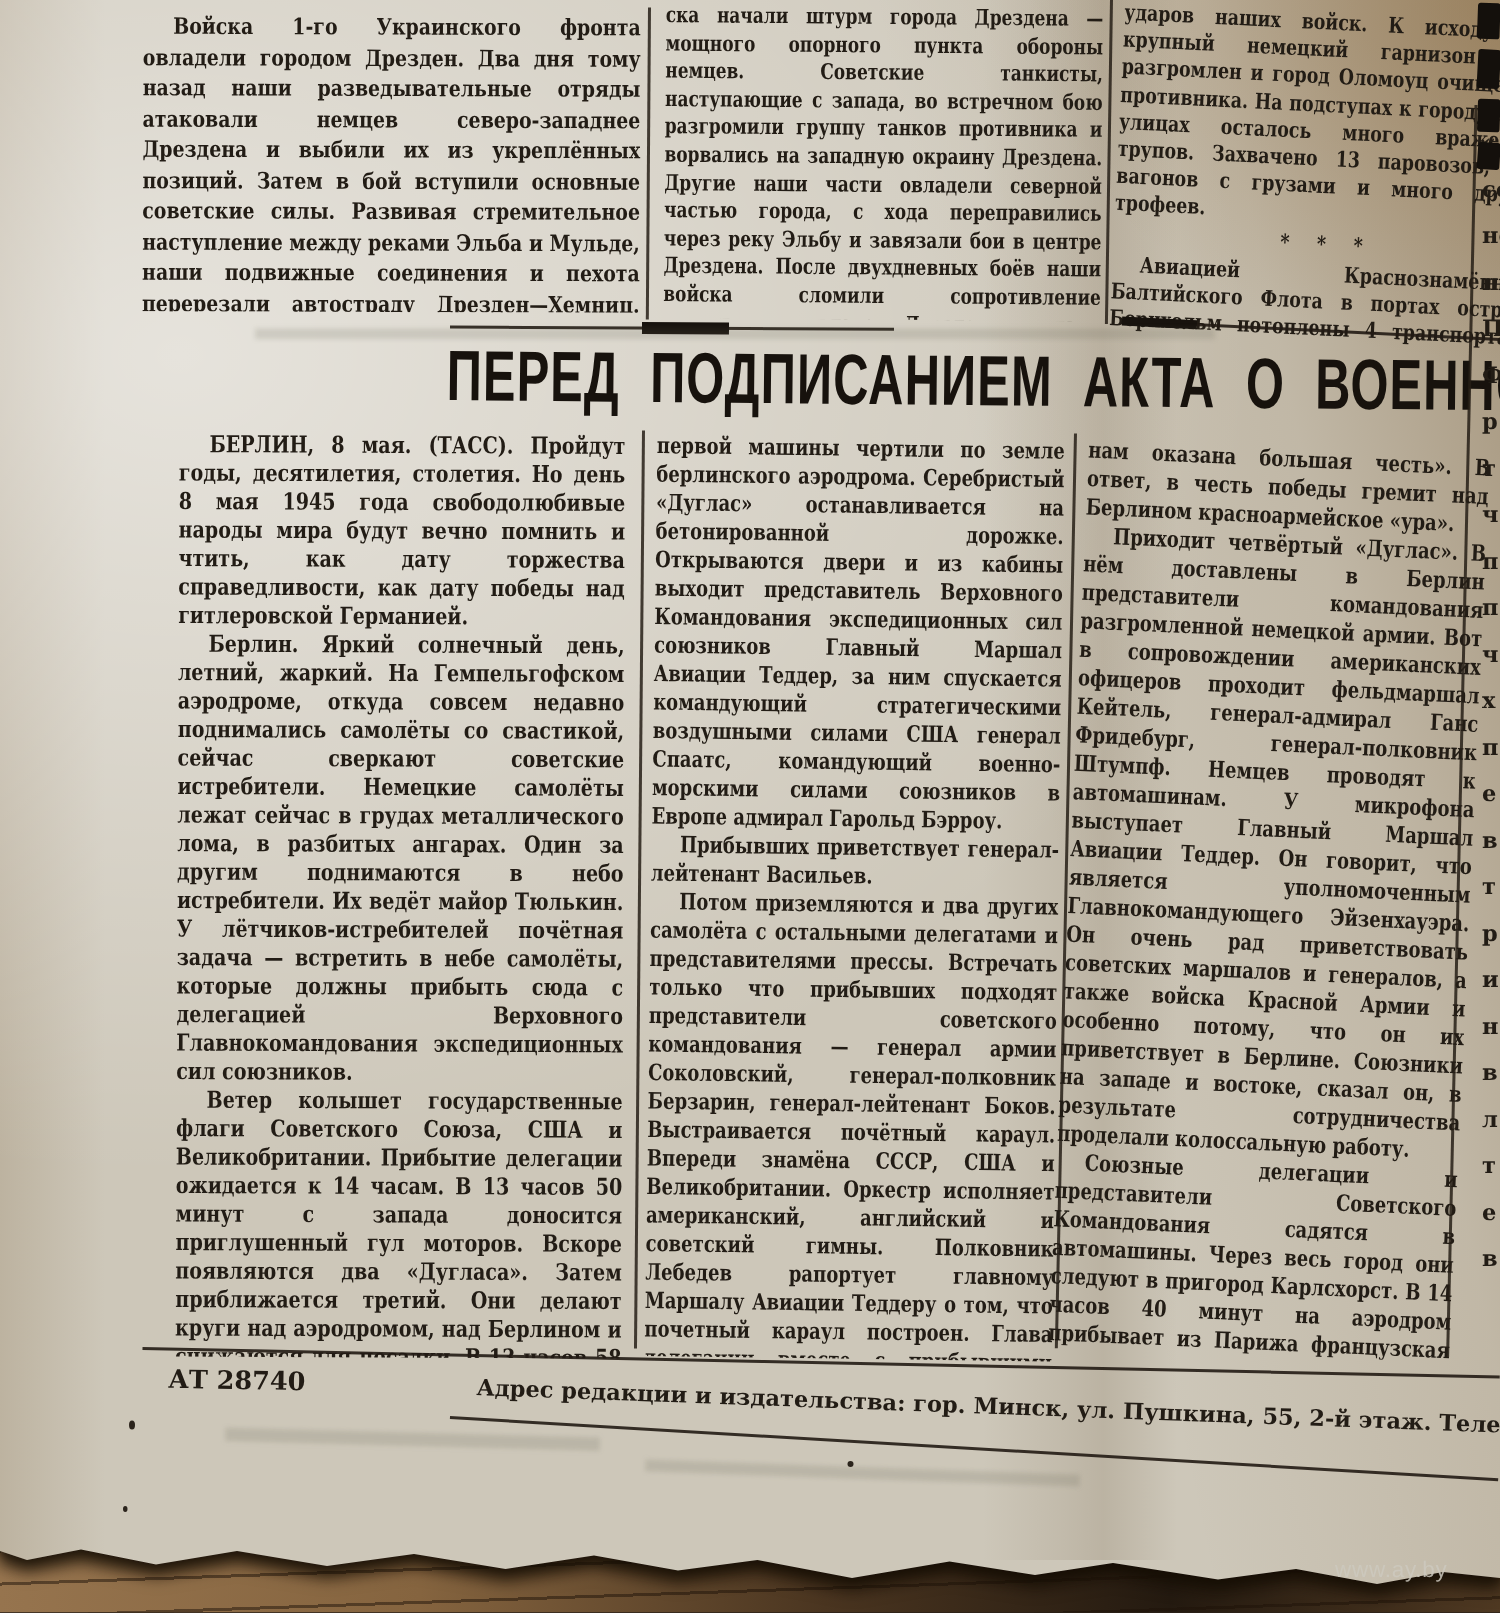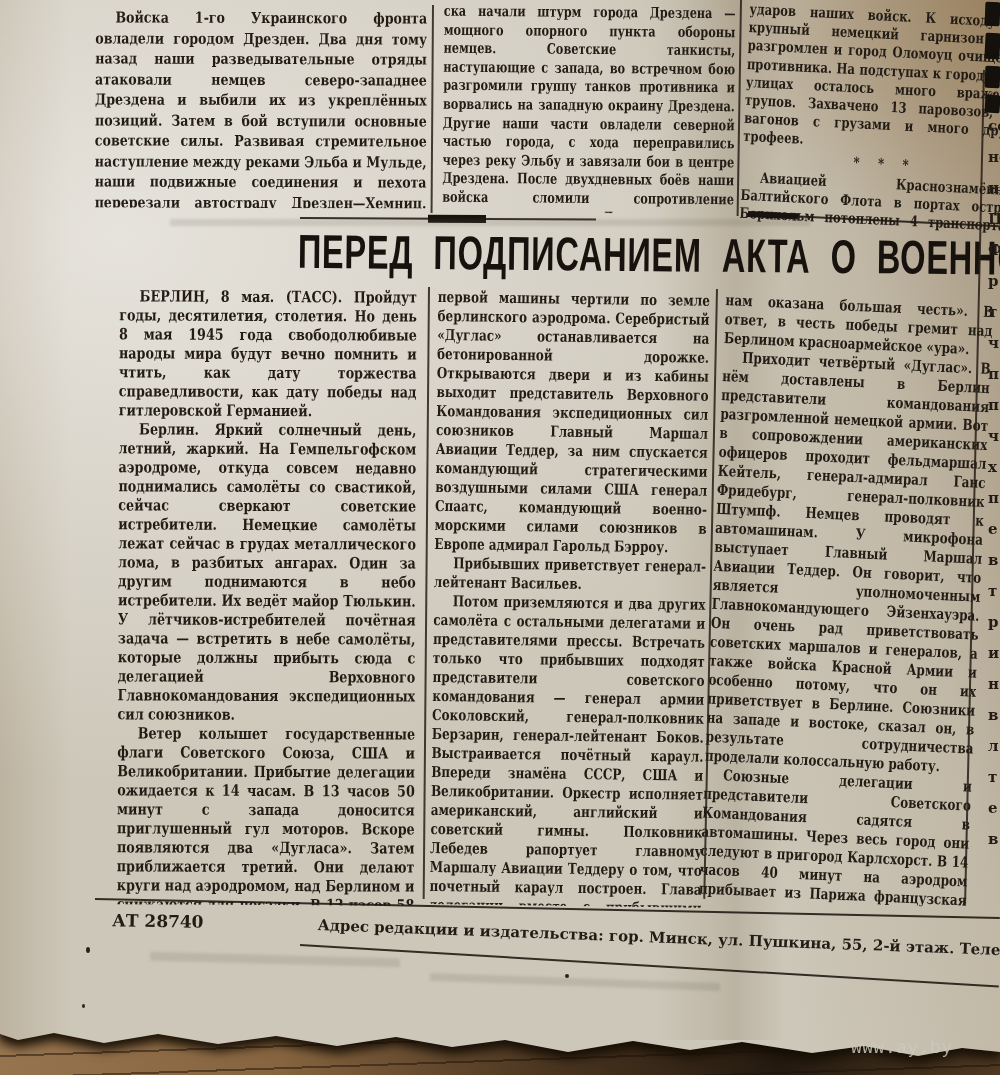--- a/index.html
+++ b/index.html
@@ -40,22 +40,22 @@
   .headline span{display:inline-block;font-size:44px;transform:scale(.74,1.08);transform-origin:center;
         letter-spacing:1px;word-spacing:14px;}
   .footer-code{position:absolute;left:112px;top:911px;font-size:17px;font-weight:bold;transform:rotate(1deg);}
   .footer-addr{position:absolute;left:318px;top:916px;width:700px;font-size:15px;font-weight:bold;
         transform:rotate(2.1deg);transform-origin:0 0;white-space:nowrap;}
   .sliver{position:absolute;left:988px;top:80px;width:14px;height:822px;overflow:hidden;
         font-weight:bold;font-size:15px;line-height:31px;white-space:pre-line;}
   .ink{position:absolute;left:985px;width:15px;background:#14100c;border-radius:2px;}
   .smudge{position:absolute;background:rgba(95,92,75,.17);filter:blur(1.6px);}
   .speck{position:absolute;background:#2b241c;border-radius:50%;}
-  .watermark{position:absolute;left:851px;top:1038px;font-family:Liberation Mono, monospace;
-        font-size:18px;color:rgba(205,201,190,.85);letter-spacing:.5px;}
+  .watermark{position:absolute;left:890px;top:1038px;font-family:Liberation Sans, sans-serif;
+        font-size:15px;color:rgba(205,201,190,.85);letter-spacing:.5px;}
 </style>
 </head>
 <body>
 
 <div class="photo">
 
   <div class="wood"></div>
 
   <div class="paper-wrap">
     <div class="paper">

